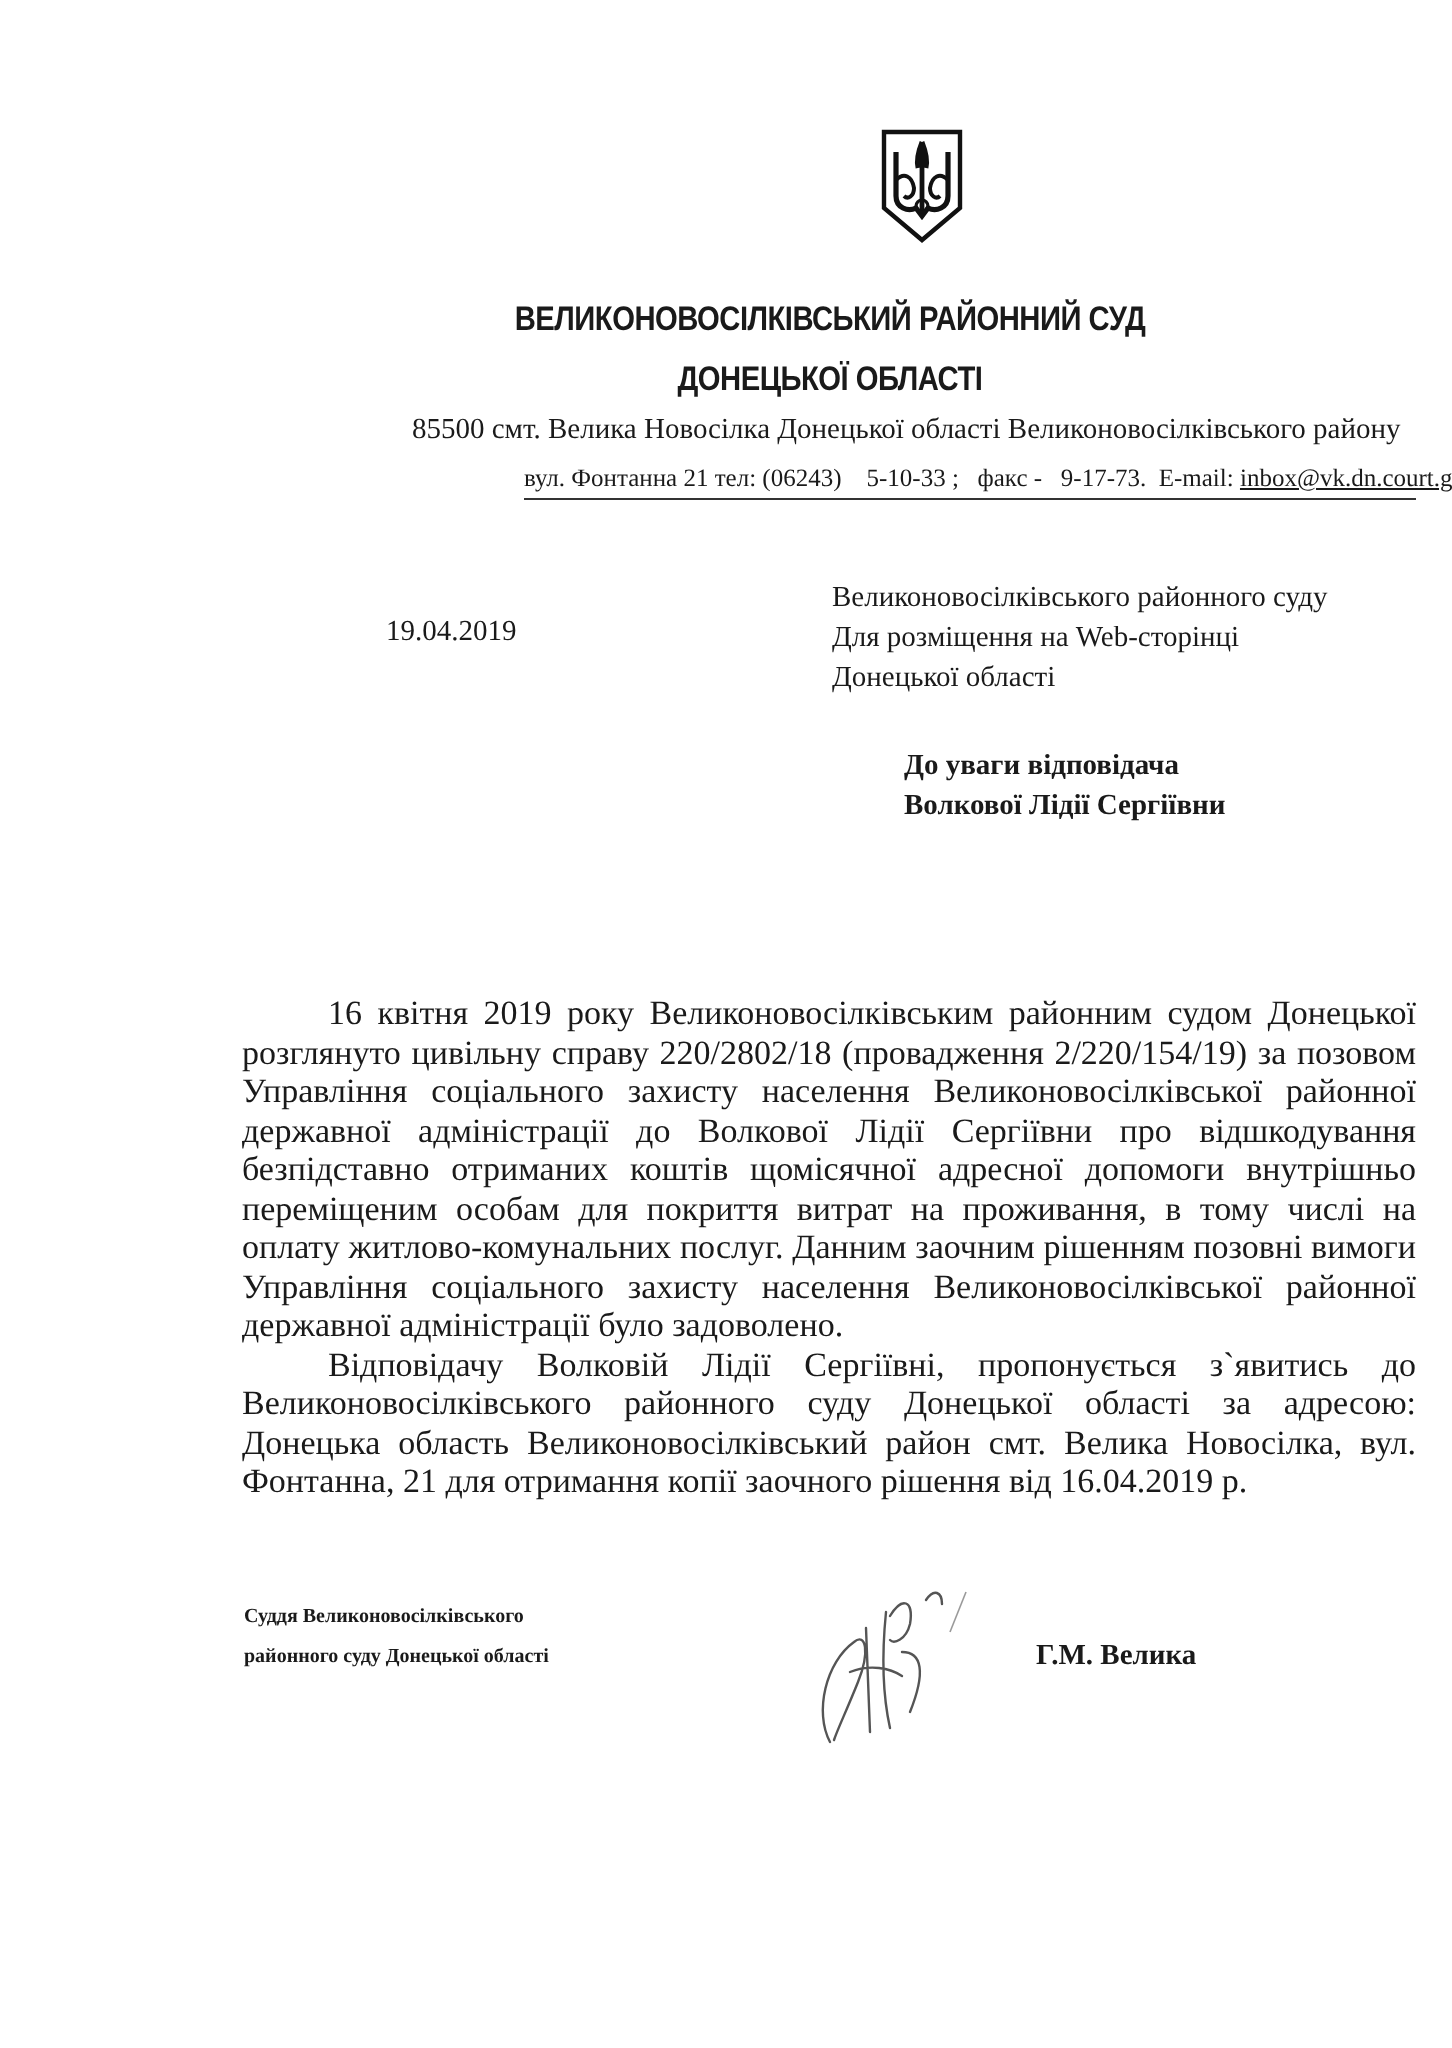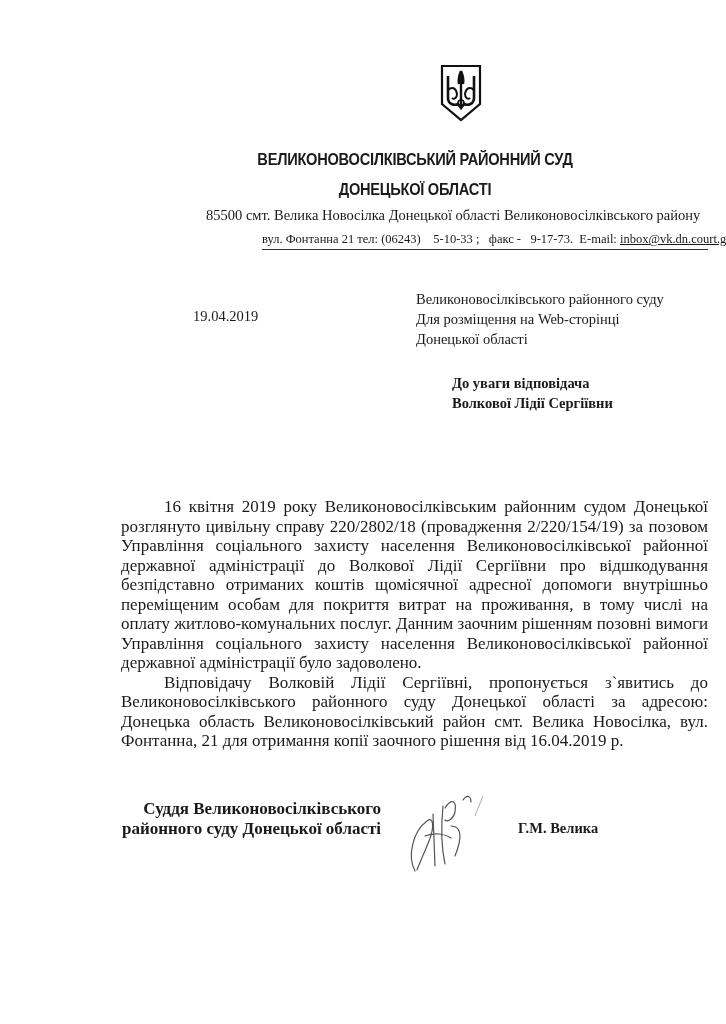--- a/index.html
+++ b/index.html
@@ -25,21 +25,21 @@
   .rule { left: 262px; top: 249px; width: 446px; height: 1px; background: #333; }
   .date { left: 193px; top: 289px; font-size: 14.5px; margin-top: 19px; }
   .recipient { left: 416px; top: 289px; font-size: 14.5px; line-height: 20px; }
   .attention { left: 436px; top: 373px; font-size: 14.5px; line-height: 20px; font-weight: bold; margin-left: 16px; }
   .attention .name { }
   .body-text {
     left: 121px; top: 497px; width: 587px;
     font-size: 17px; line-height: 19.5px; text-align: justify;
   }
   .body-text p { margin: 0; text-indent: 43px; }
-  .judge { left: 122px; top: 799px; font-size: 17px; line-height: 20px; font-weight: bold; text-align: right; }
+  .judge { left: 122px; top: 799px; font-size: 10px; line-height: 20px; font-weight: bold; }
   .signature { left: 405px; top: 786px; width: 100px; height: 90px; }
   .judge-name { left: 518px; top: 820px; font-size: 14.5px; font-weight: bold; }
 </style>
 </head>
 <body>
 
 <div class="abs emblem">
   <svg width="42" height="58" viewBox="0 0 42 58">
     <path d="M2 2 H40 V40 L21 56 L2 40 Z" fill="none" stroke="#111" stroke-width="2.2"></path>
     <path d="M21 7 L21 44 M21 7 C19 12 18 16 19 20 M21 7 C23 12 24 16 23 20" fill="none" stroke="#111" stroke-width="2.4"></path>

